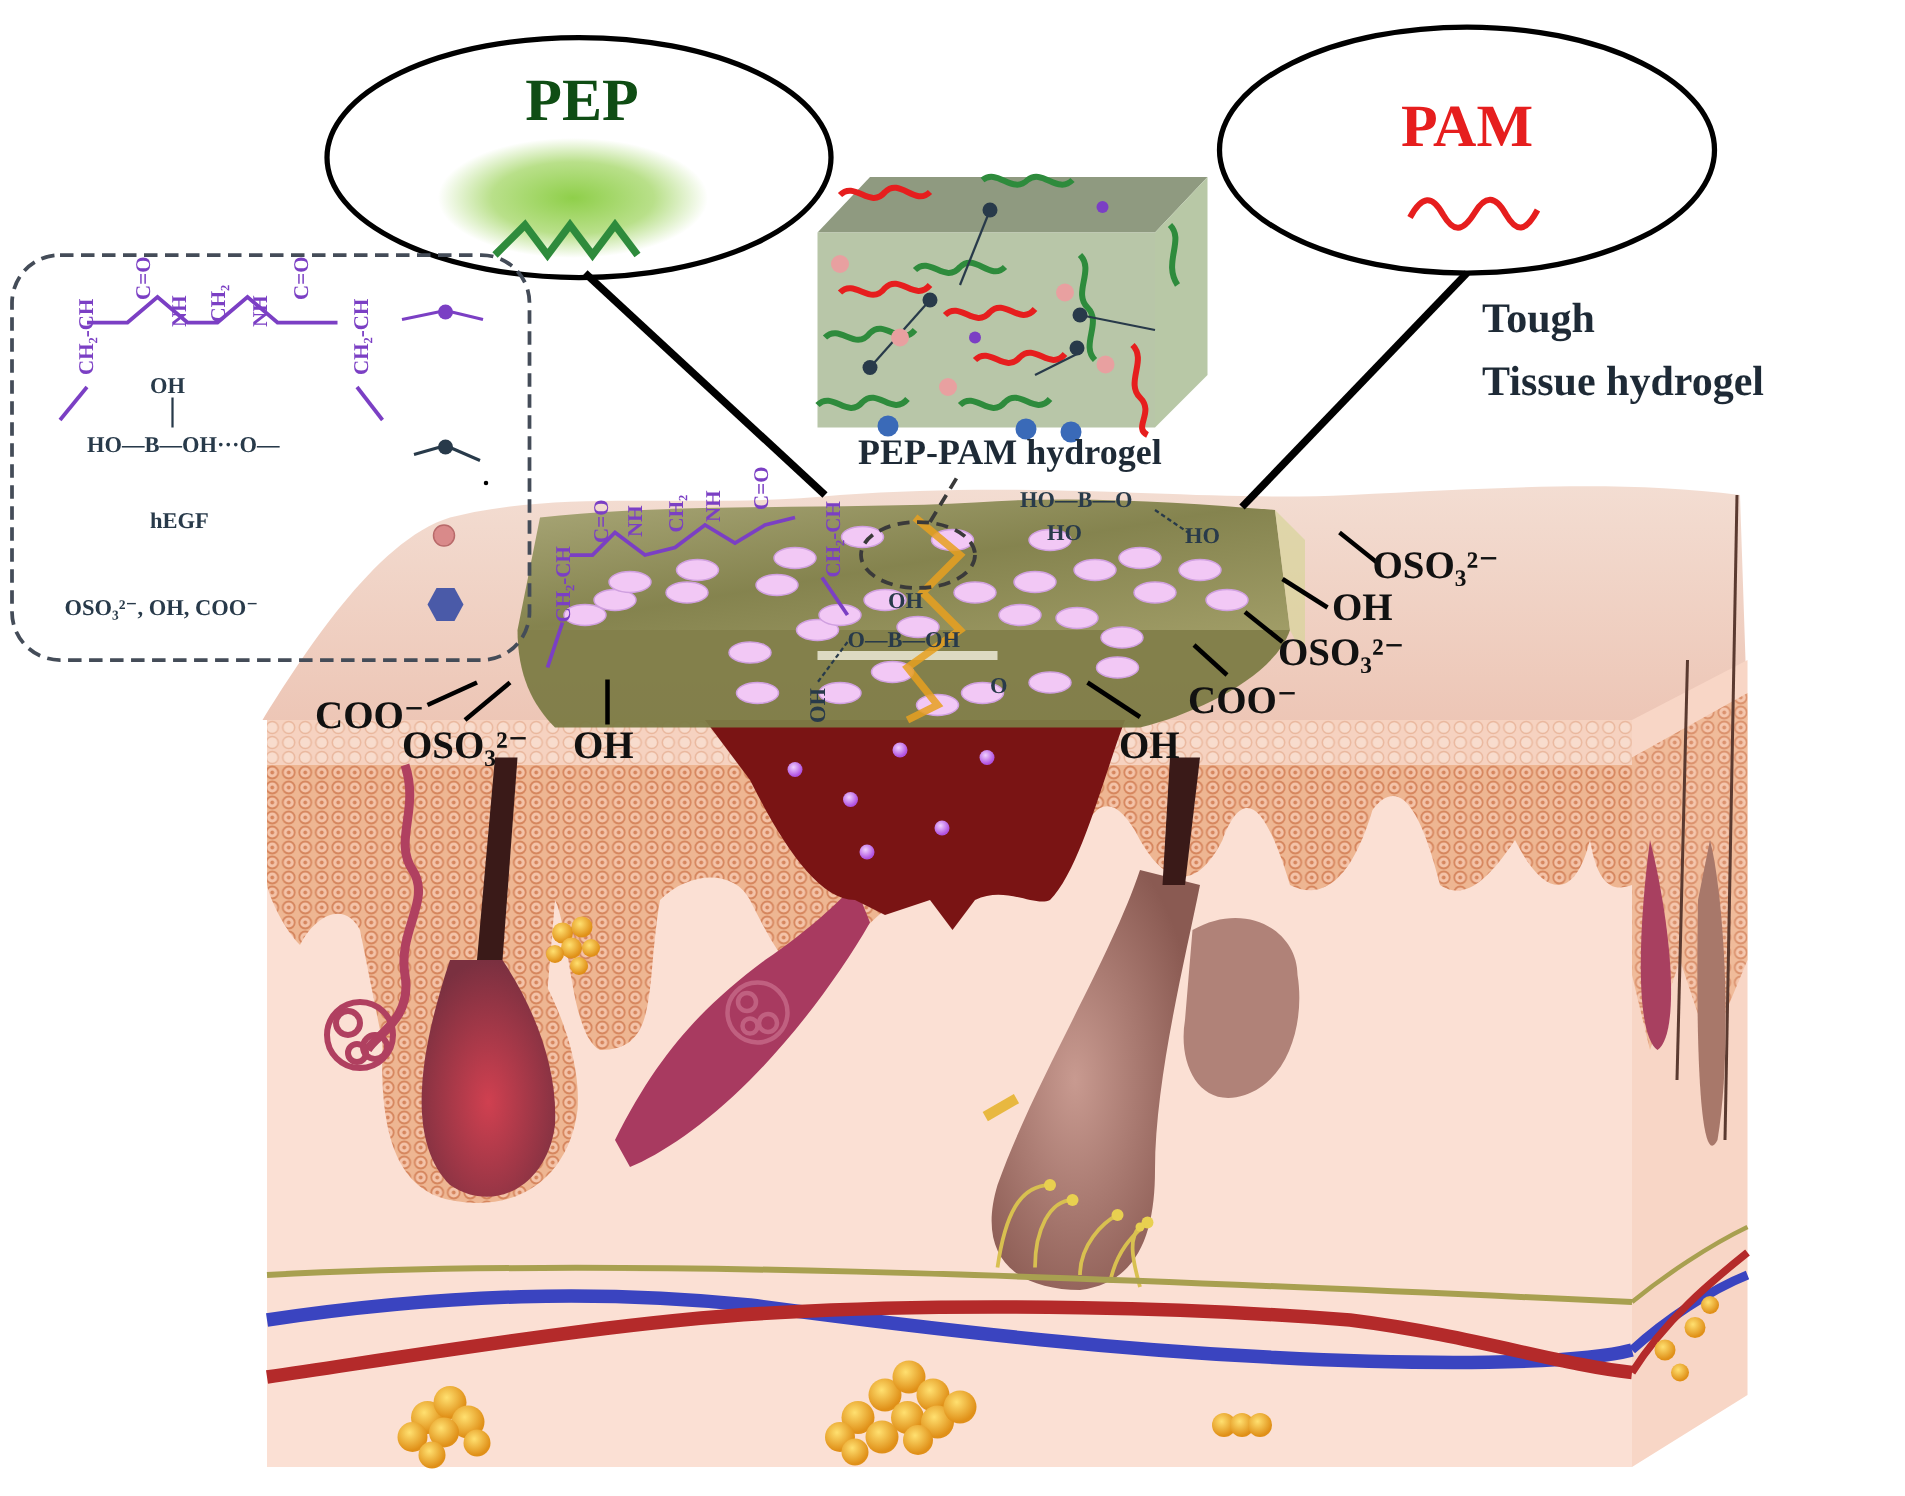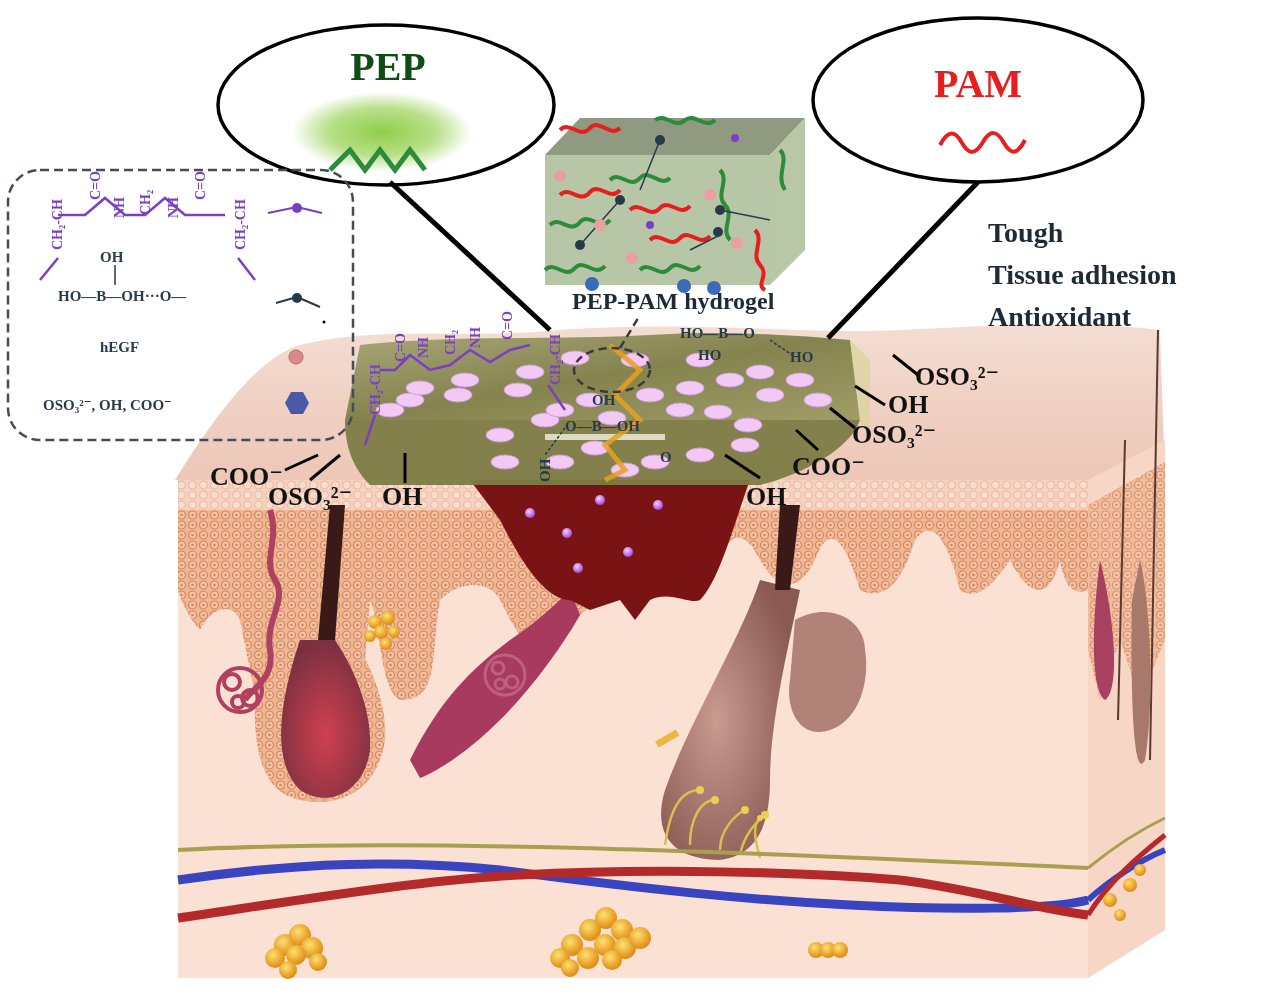--- a/index.html
+++ b/index.html
@@ -1,19 +1,19 @@
 <!DOCTYPE html>
 <html><head>
 <meta charset="utf-8">
 <style>
   html,body{margin:0;padding:0;background:#ffffff;}
   body{width:1270px;height:997px;position:relative;overflow:hidden;font-family:"Liberation Serif","DejaVu Serif",serif;}
   svg{position:absolute;left:0;top:0;}
   .lbl{font-family:"Liberation Serif","DejaVu Serif",serif;font-weight:bold;}
-  .props{position:absolute;left:988px;top:212px;font-family:"Liberation Serif","DejaVu Serif",serif;font-weight:bold;font-size:28px;line-height:42px;color:#1e2a36;}
+  .props{position:absolute;left:988px;top:192px;font-family:"Liberation Serif","DejaVu Serif",serif;font-weight:bold;font-size:28px;line-height:42px;color:#1e2a36;}
   .props div{white-space:nowrap;}
 </style>
 </head>
 <body>
 
 <svg width="1270" height="997" viewBox="0 0 1270 997">
   <defs>
     <pattern id="cellpat" width="11" height="10" patternUnits="userSpaceOnUse">
       <rect width="11" height="10" fill="#eeb692"></rect>
       <circle cx="5.5" cy="5" r="4" fill="#f4c3a8" stroke="#d6865e" stroke-width="1.2"></circle>
@@ -362,15 +362,14 @@
     <text transform="translate(428,358) rotate(-90)">NH</text>
     <text transform="translate(455,355) rotate(-90)">CH₂</text>
     <text transform="translate(480,348) rotate(-90)">NH</text>
     <text transform="translate(512,340) rotate(-90)">C=O</text>
     <text transform="translate(560,385) rotate(-90)">CH₂-CH</text>
   </g>
 </svg>
 
 <div class="props">
   <div>Tough</div>
-  <div>Tissue adhesion</div>
-  <div>Antioxidant</div>
+  <div>Tissue hydrogel</div>
 </div>
 
 </body></html>

